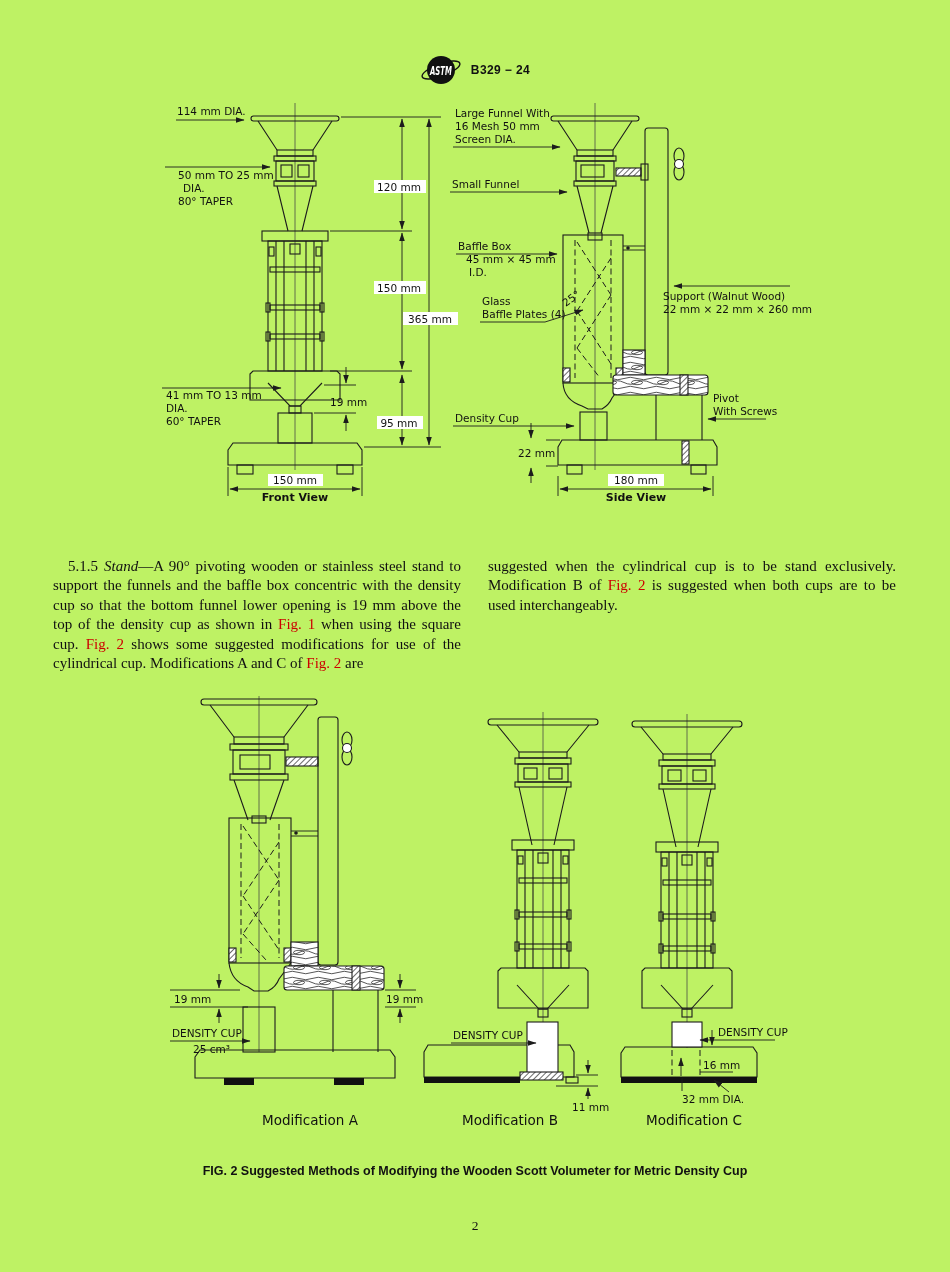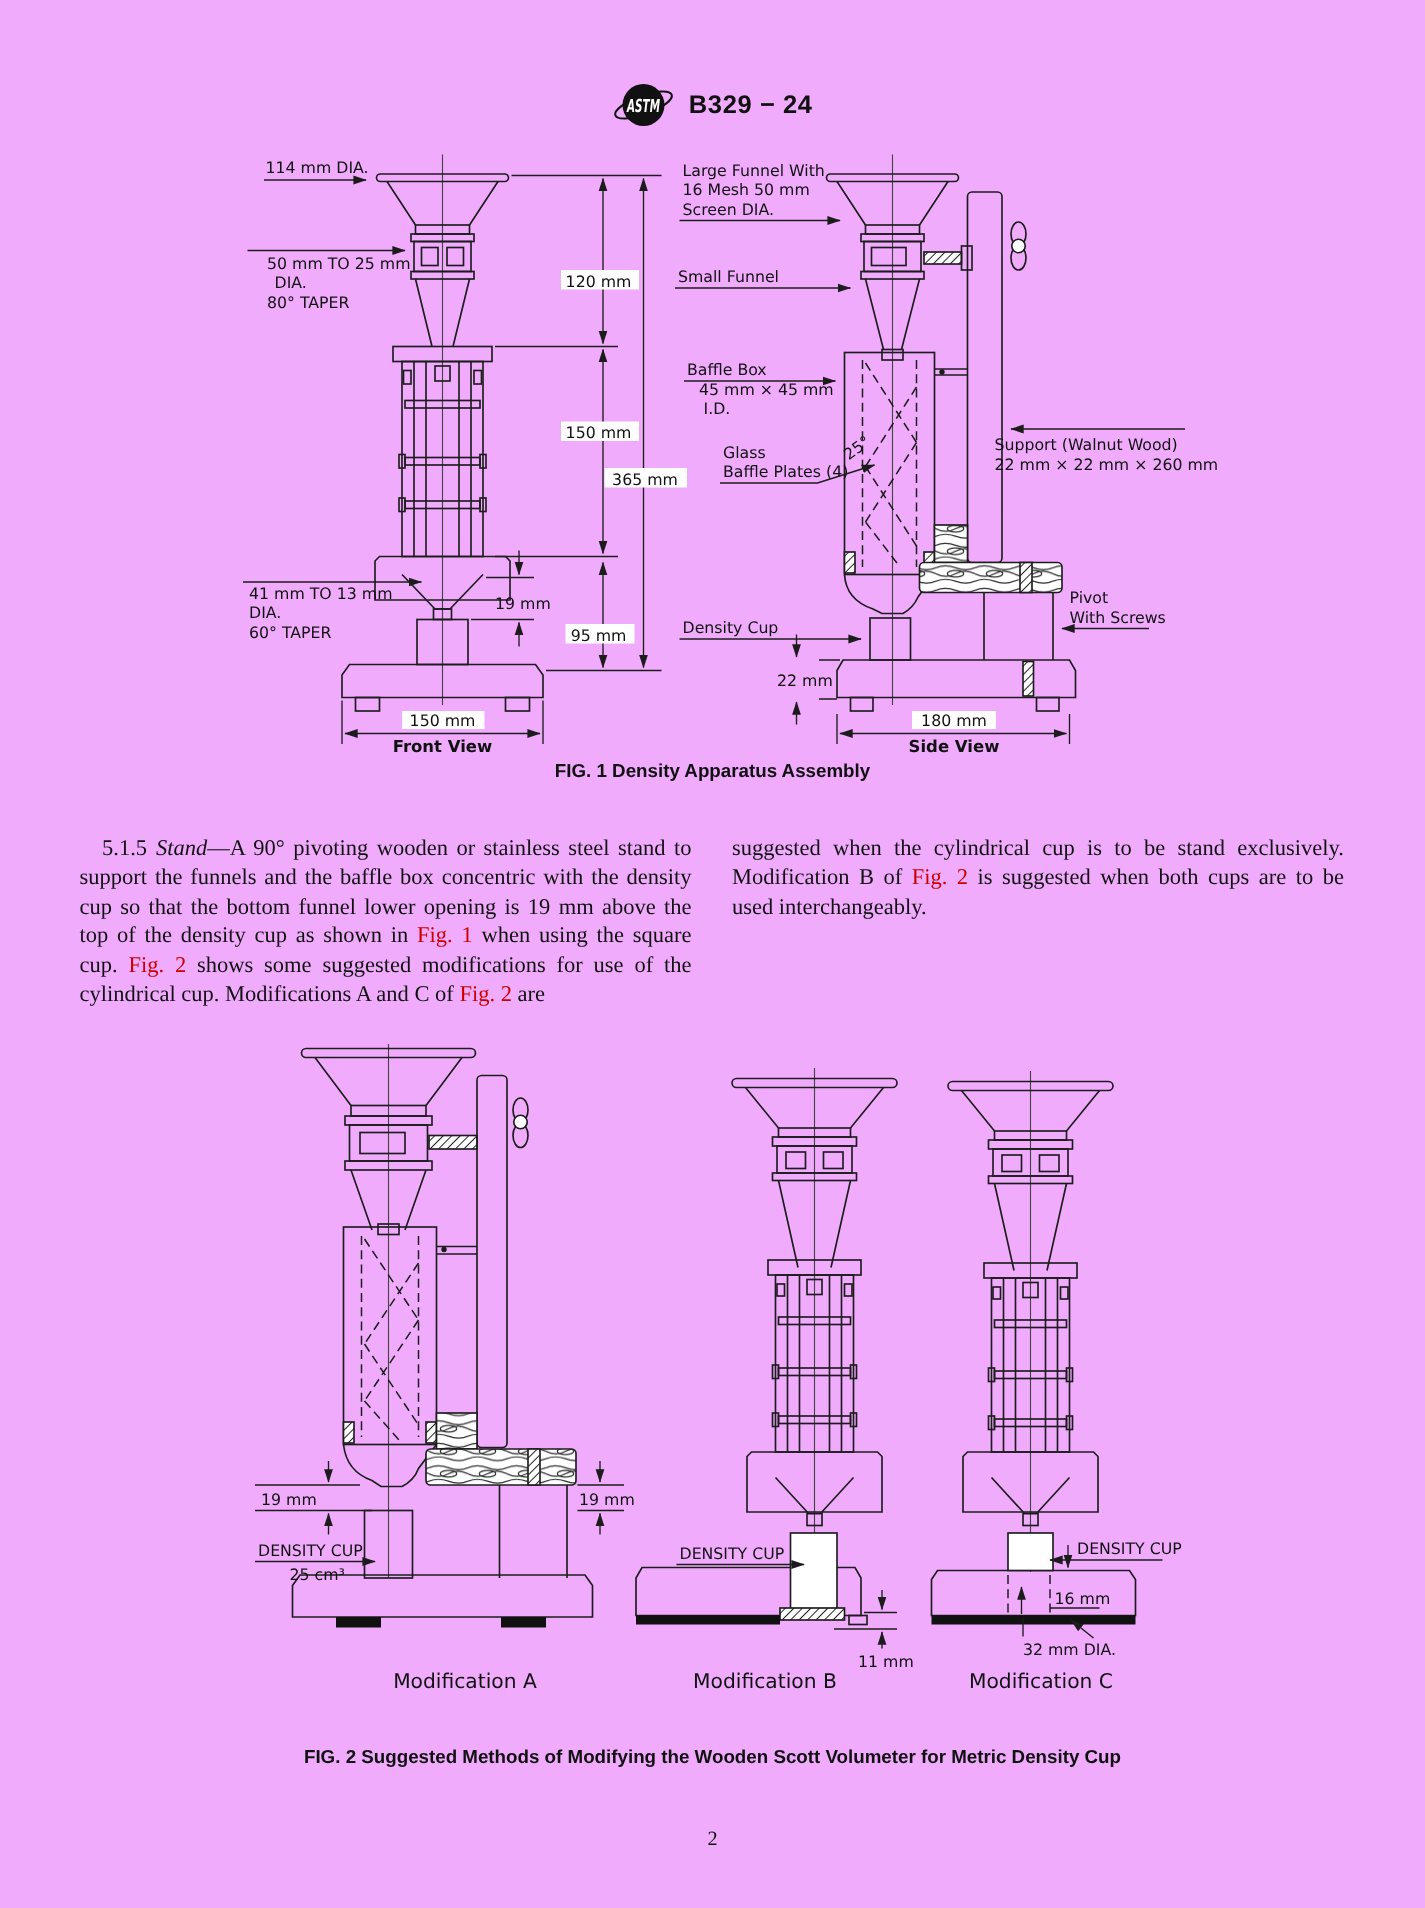--- a/index.html
+++ b/index.html
@@ -1,21 +1,21 @@
 <!DOCTYPE html>
 <html style="--c-link: #cc0000; --c-ink: #1c1c1c;"><head>
 <meta charset="utf-8">
 <style>
   *{margin:0;padding:0;box-sizing:border-box}
   html,body{background:#9a9a9a}
-  .page{position:relative;width:950px;height:1272px;margin:0 auto;background:#f0abfc;
+  .page{position:relative;width:950px;height:1272px;margin:0 auto;background:#bef264;
         font-family:"Liberation Serif",serif;color:#111;overflow:hidden}
   .hdr{position:absolute;top:50px;left:0;width:100%;display:flex;justify-content:center;
        align-items:center;gap:9px}
-  .hdr .title{font-family:"Liberation Sans",sans-serif;font-weight:bold;font-size:17px;
+  .hdr .title{font-family:"Liberation Sans",sans-serif;font-weight:bold;font-size:12px;
        letter-spacing:.4px;color:#111}
   svg.fig{position:absolute;left:0}
   .ln{fill:none;stroke:#1c1c1c;stroke-width:1.1}
   .cl{fill:none;stroke:#444;stroke-width:.75}
   .dm{fill:none;stroke:#1c1c1c;stroke-width:.9}
   .dsh{fill:none;stroke:#1c1c1c;stroke-width:1;stroke-dasharray:6 3.5}
   svg text{font-family:"DejaVu Sans",sans-serif;font-size:10.5px;fill:#111}
   svg text.b{font-weight:bold;font-size:11px}
   svg text.mod{font-size:13.5px}
   .figcap{position:absolute;left:0;width:100%;text-align:center;
@@ -213,21 +213,20 @@
 
       <line class="dm" x1="558" y1="476" x2="558" y2="496"></line>
       <line class="dm" x1="713" y1="476" x2="713" y2="496"></line>
       <line class="dm" x1="560" y1="489" x2="711" y2="489" marker-start="url(#ar1)" marker-end="url(#ar1)"></line>
       <rect x="608" y="474" width="56" height="12" fill="#fff"></rect>
       <text x="636" y="484" text-anchor="middle">180 mm</text>
       <text class="b" x="636" y="501" text-anchor="middle">Side View</text>
     </g>
   </svg>
 
-  <div class="figcap" style="top:507px">FIG. 1 Density Apparatus Assembly</div>
 
   <div class="cols">
     <div class="col">
       <p class="ind"><span class="num">5.1.5</span><span class="term">Stand</span><span>—A 90° pivoting wooden or stainless steel stand to support the funnels and the baffle box concentric with the density cup so that the bottom funnel lower opening is 19 mm above the top of the density cup as shown in </span><a class="fl">Fig. 1</a><span> when using the square cup. </span><a class="fl">Fig. 2</a><span> shows some suggested modifications for use of the cylindrical cup. Modifications A and C of </span><a class="fl">Fig. 2</a><span> are</span></p>
     </div>
     <div class="col">
       <p><span>suggested when the cylindrical cup is to be stand exclusively. Modification B of </span><a class="fl">Fig. 2</a><span> is suggested when both cups are to be used interchangeably.</span></p>
     </div>
   </div>
 

